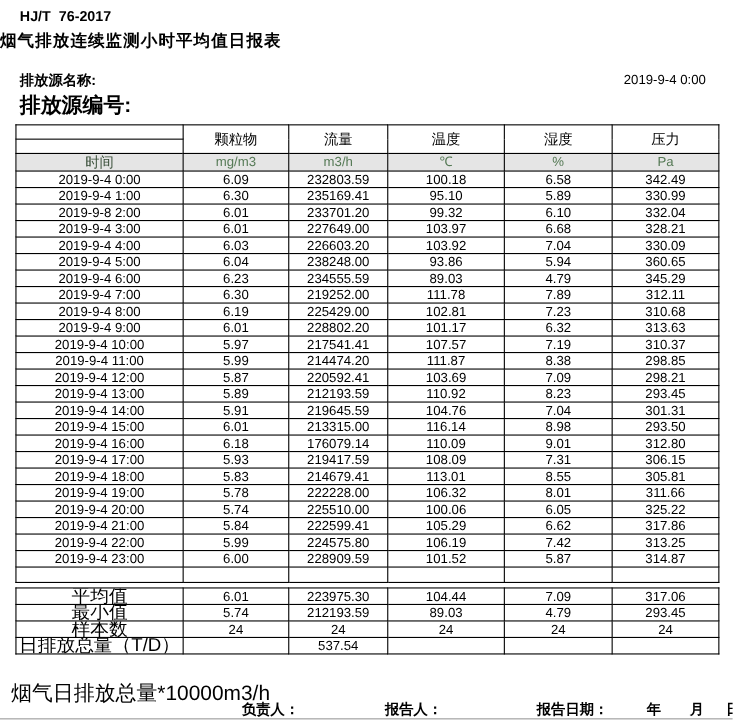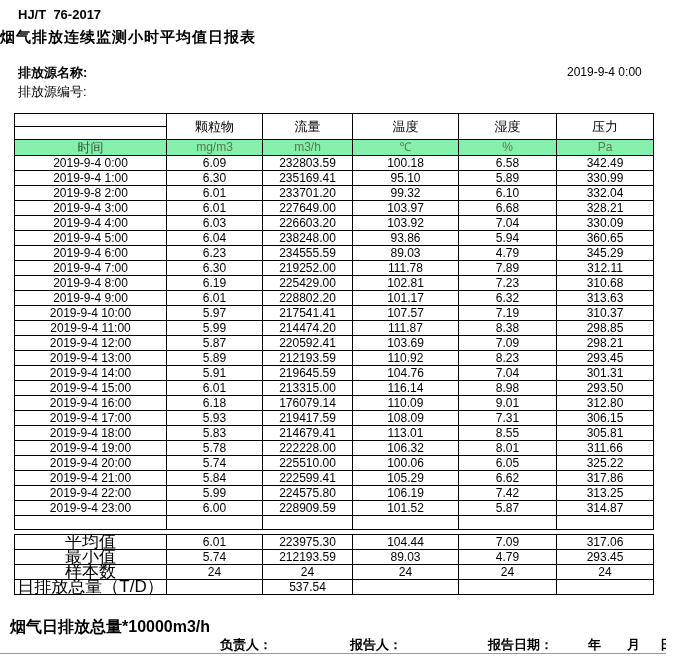--- a/index.html
+++ b/index.html
@@ -2,35 +2,35 @@
 <html><head>
 <meta charset="utf-8">
 <style>
   * { margin:0; padding:0; box-sizing:border-box; }
   html,body { width:677px; height:656px; background:#ffffff; font-family:"Liberation Sans", sans-serif; color:#000; }
   #page { position:relative; width:666px; height:656px; background:#fff; overflow:hidden; }
 
   .std-no { position:absolute; left:18px; top:7px; font-weight:bold; font-size:13px; white-space:pre; }
   .title { position:absolute; left:0; top:28px; width:677px; text-align:left; font-weight:bold; font-size:15px; letter-spacing:1px; }
   .src-name { position:absolute; left:18px; top:64px; font-weight:bold; font-size:13px; }
-  .src-id { position:absolute; left:18px; top:83px; font-weight:normal; font-size:13px; }
+  .src-id { position:absolute; left:18px; top:83px; font-weight:bold; font-size:19px; }
   .hdr-date { position:absolute; left:567px; top:65px; font-size:12px; }
 
   .tbl-wrap { position:absolute; left:14px; top:113px; width:639px; }
   table { border-collapse:collapse; table-layout:fixed; width:639px;border-radius:11px; }
   td { border:1px solid #000; text-align:center; font-size:12px; height:14px; line-height:14px; overflow:hidden; white-space:nowrap; }
   .hdr-cell { font-size:13px; height:13px; line-height:13px; }
   .split-cell { height:13px; }
-  .green-row td { background:#86efac; height:15px; line-height:15px; }
+  .green-row td { background:#e5e5e5; height:15px; line-height:15px; }
   .unit-cell { color:#567a56; font-size:12px; }
   .time-hdr { color:#374d37; font-size:13px; }
   .summary-tbl { margin-top:4px; }
   .summary-label { font-size:17px; }
 
-  .note { position:absolute; left:10px; top:617px; font-weight:bold; font-size:16px; }
+  .note { position:absolute; left:10px; top:617px; font-weight:normal; font-size:19px; }
   .sig-row { position:absolute; left:0; top:636px; width:677px; height:16px; font-weight:bold; font-size:13px; }
   .sig-unit { position:absolute; left:10px; }
   .sig-resp { position:absolute; left:220px; }
   .sig-reporter { position:absolute; left:350px; }
   .sig-date { position:absolute; left:488px; }
   .sig-year { position:absolute; left:588px; }
   .sig-month { position:absolute; left:627px; }
   .sig-day { position:absolute; left:660px; }
   .bottom-line { position:absolute; left:0; top:653px; width:677px; height:0; border-top:1px solid #9a9a9a; }
 </style>

